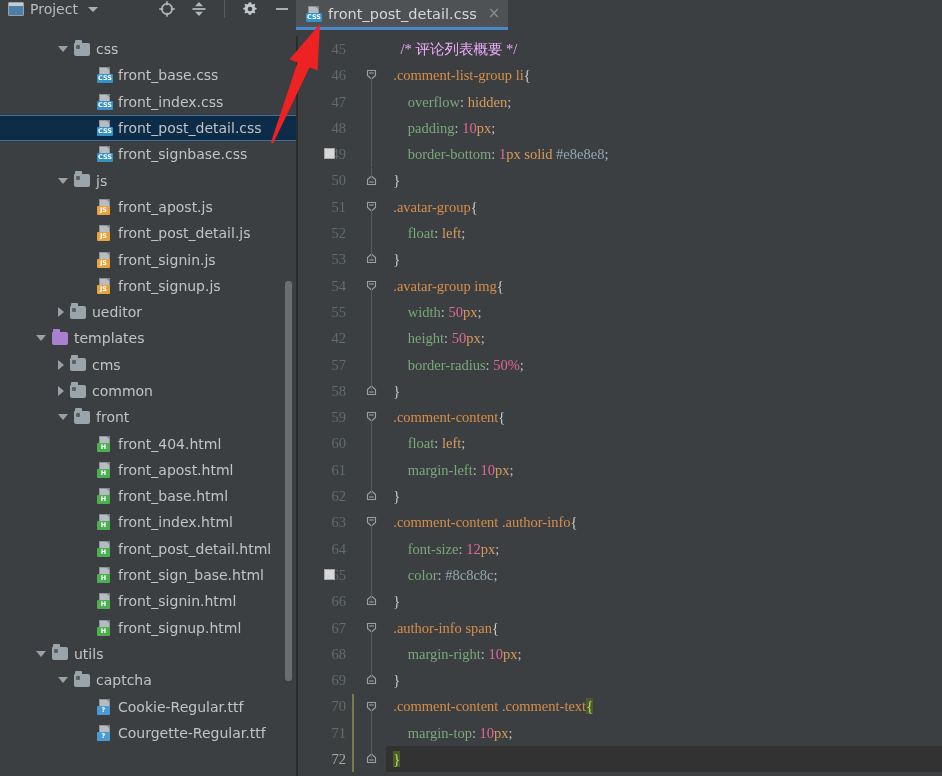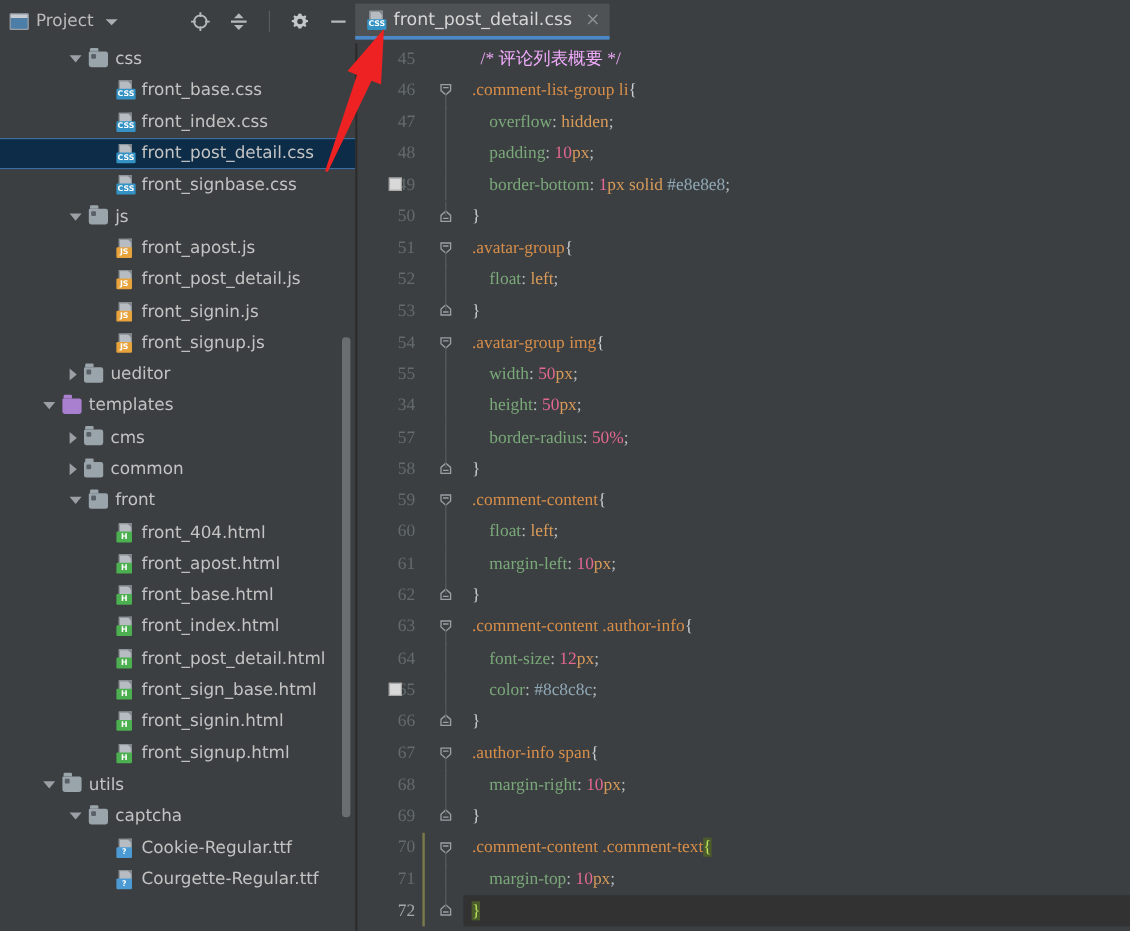--- a/index.html
+++ b/index.html
@@ -15,21 +15,21 @@
     display: flex;
     flex-direction: column;
     background: #3c3f41;
   }
 
   
   .topbar {
     height: 36px;
     min-height: 36px;
     display: flex;
-    align-items: center;
+    align-items: flex-start;
     background: #3c3f41;
   }
   .panel-header {
     width: 296px;
     min-width: 296px;
     display: flex;
     align-items: center;
     background: #3c3f41;
     padding-left: 8px;
     box-sizing: border-box;
@@ -645,21 +645,21 @@
           <span class="ln">46</span>
           <span class="ln">47</span>
           <span class="ln">48</span>
           <span class="ln">49</span>
           <span class="ln">50</span>
           <span class="ln">51</span>
           <span class="ln">52</span>
           <span class="ln">53</span>
           <span class="ln">54</span>
           <span class="ln">55</span>
-          <span class="ln">34</span>
+          <span class="ln">42</span>
           <span class="ln">57</span>
           <span class="ln">58</span>
           <span class="ln">59</span>
           <span class="ln">60</span>
           <span class="ln">61</span>
           <span class="ln">62</span>
           <span class="ln">63</span>
           <span class="ln">64</span>
           <span class="ln">65</span>
           <span class="ln">66</span>

